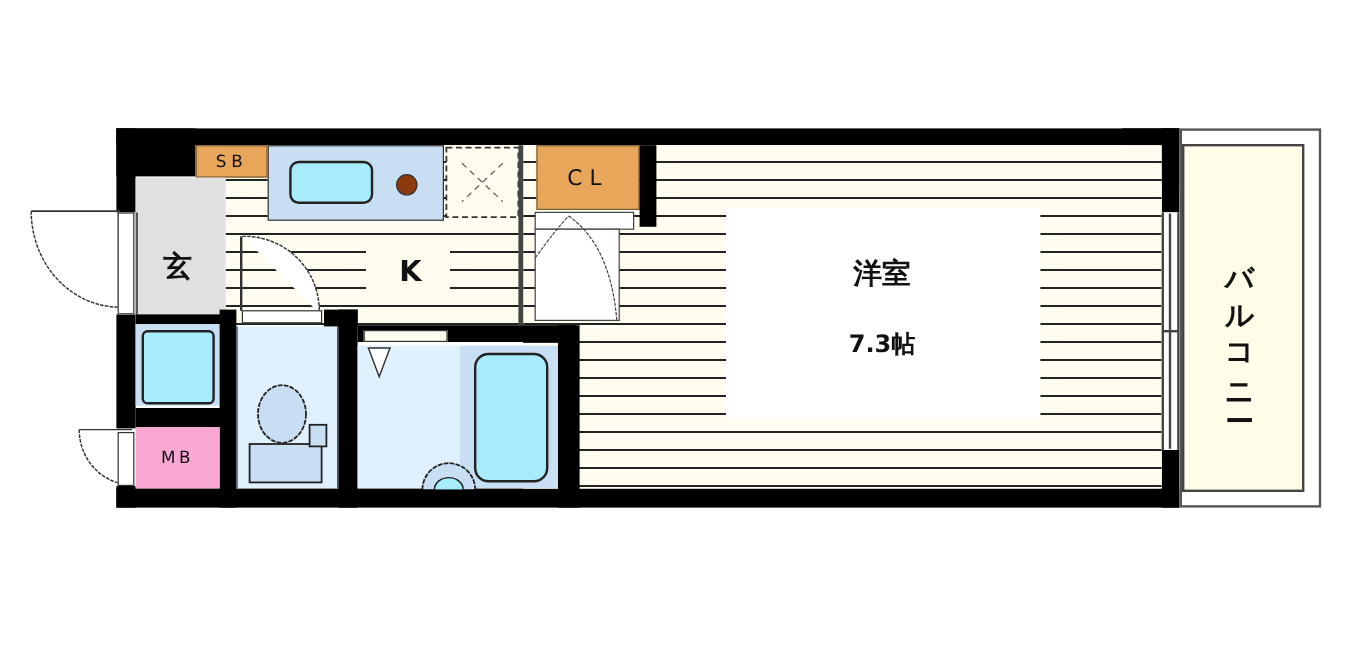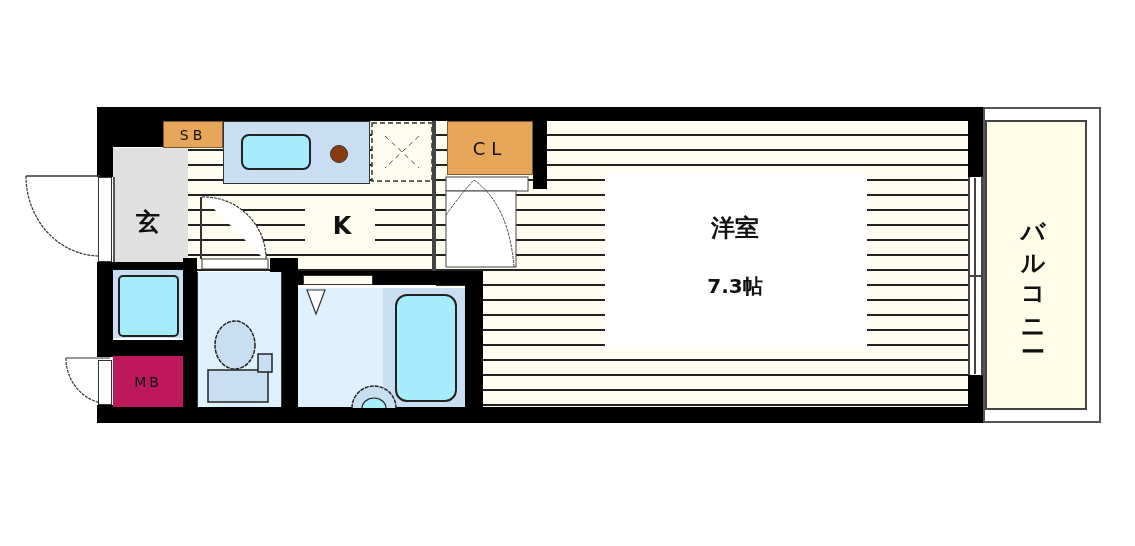--- a/index.html
+++ b/index.html
@@ -78,21 +78,21 @@
   <path d="M4 2 A 62 62 0 0 1 68 66" stroke="#333" stroke-width="1.2" fill="#fff" stroke-dasharray="3,1"></path>
   <rect x="4" y="64" width="66" height="10" fill="#fff" stroke="#333" stroke-width="1"></rect>
 </svg>
 
 <div class="wall" style="left:113px;top:262px;width:75px;height:8px;"></div>
 <div class="abs blue-md" style="left:113px;top:270px;width:70px;height:68px;"></div>
 <div class="abs cyan" style="left:118px;top:275px;width:61px;height:62px;border-radius:5px;"></div>
 <div class="wall" style="left:113px;top:340px;width:75px;height:16px;"></div>
 <div class="wall" style="left:183px;top:258px;width:14px;height:165px;"></div>
 
-<div class="abs label" style="left:113px;top:356px;width:70px;height:51px;background:#be185d;font-size:14px;font-weight:normal;letter-spacing:3px;align-items:center;">
+<div class="abs label" style="left:113px;top:356px;width:70px;height:51px;background:#f9a8d4;font-size:14px;font-weight:normal;letter-spacing:3px;align-items:center;">
   <span>MB</span>
 </div>
 <svg class="abs" style="left:62px;top:354px;" width="50" height="55">
   <path d="M4 4 H48" stroke="#333" stroke-width="1.2"></path>
   <path d="M4 4 A 44 46 0 0 0 48 50" stroke="#333" stroke-width="1.2" fill="none" stroke-dasharray="3,1"></path>
 </svg>
 <div class="abs" style="left:98px;top:360px;width:14px;height:45px;background:#fff;border:1px solid #333;box-sizing:border-box;"></div>
 
 <div class="abs blue-lt" style="left:197px;top:272px;width:85px;height:135px;border-left:1px solid #333;border-right:1px solid #333;box-sizing:border-box;"></div>
 <div class="wall" style="left:270px;top:258px;width:28px;height:14px;"></div>

